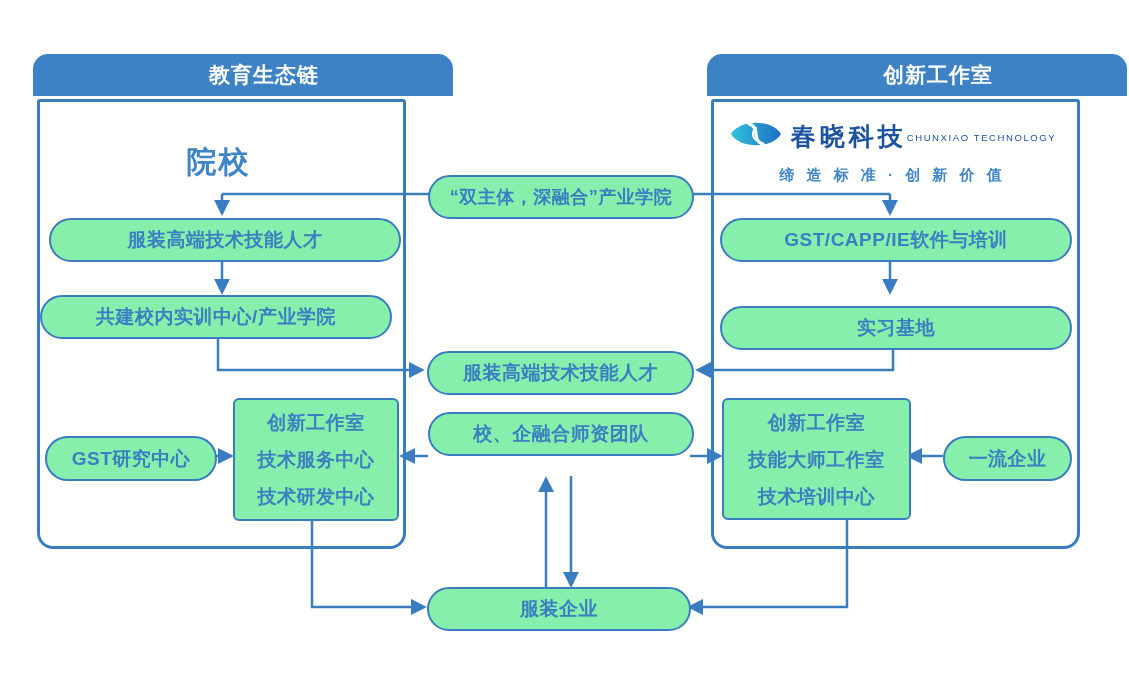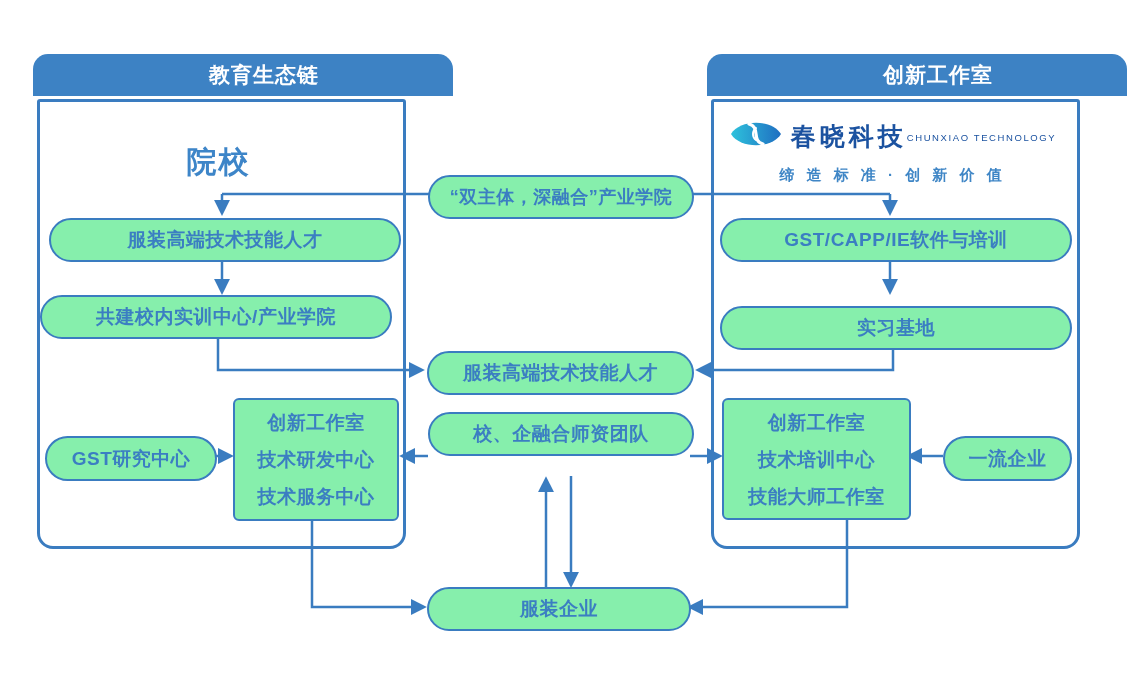--- a/index.html
+++ b/index.html
@@ -80,22 +80,22 @@
 <div class="big-title" style="left:37px;top:126px;width:363px;">院校</div>
 
 <div class="node pill" style="left:49px;top:218px;width:348px;height:40px;">服装高端技术技能人才</div>
 
 <div class="node pill" style="left:40px;top:295px;width:348px;height:40px;">共建校内实训中心/产业学院</div>
 
 <div class="node pill" style="left:45px;top:436px;width:168px;height:41px;">GST研究中心</div>
 
 <div class="node multibox" style="left:233px;top:398px;width:162px;height:119px;">
   <span>创新工作室</span>
+  <span>技术服务中心</span>
   <span>技术研发中心</span>
-  <span>技术服务中心</span>
 </div>
 
 <div class="node pill" style="left:428px;top:175px;width:262px;height:40px;font-size:18px;">“双主体，深融合”产业学院</div>
 
 <div class="node pill" style="left:427px;top:351px;width:263px;height:40px;">服装高端技术技能人才</div>
 
 <div class="node pill" style="left:428px;top:412px;width:262px;height:40px;">校、企融合师资团队</div>
 
 <div class="node pill" style="left:427px;top:587px;width:260px;height:40px;">服装企业</div>
 
@@ -121,17 +121,17 @@
   </div>
   <div class="logo-tagline">缔 造 标 准 · 创 新 价 值</div>
 </div>
 
 <div class="node pill" style="left:720px;top:218px;width:348px;height:40px;">GST/CAPP/IE软件与培训</div>
 
 <div class="node pill" style="left:720px;top:306px;width:348px;height:40px;">实习基地</div>
 
 <div class="node multibox" style="left:722px;top:398px;width:185px;height:118px;">
   <span>创新工作室</span>
+  <span>技能大师工作室</span>
   <span>技术培训中心</span>
-  <span>技能大师工作室</span>
 </div>
 
 <div class="node pill" style="left:943px;top:436px;width:125px;height:41px;">一流企业</div>
 
 </body></html>

